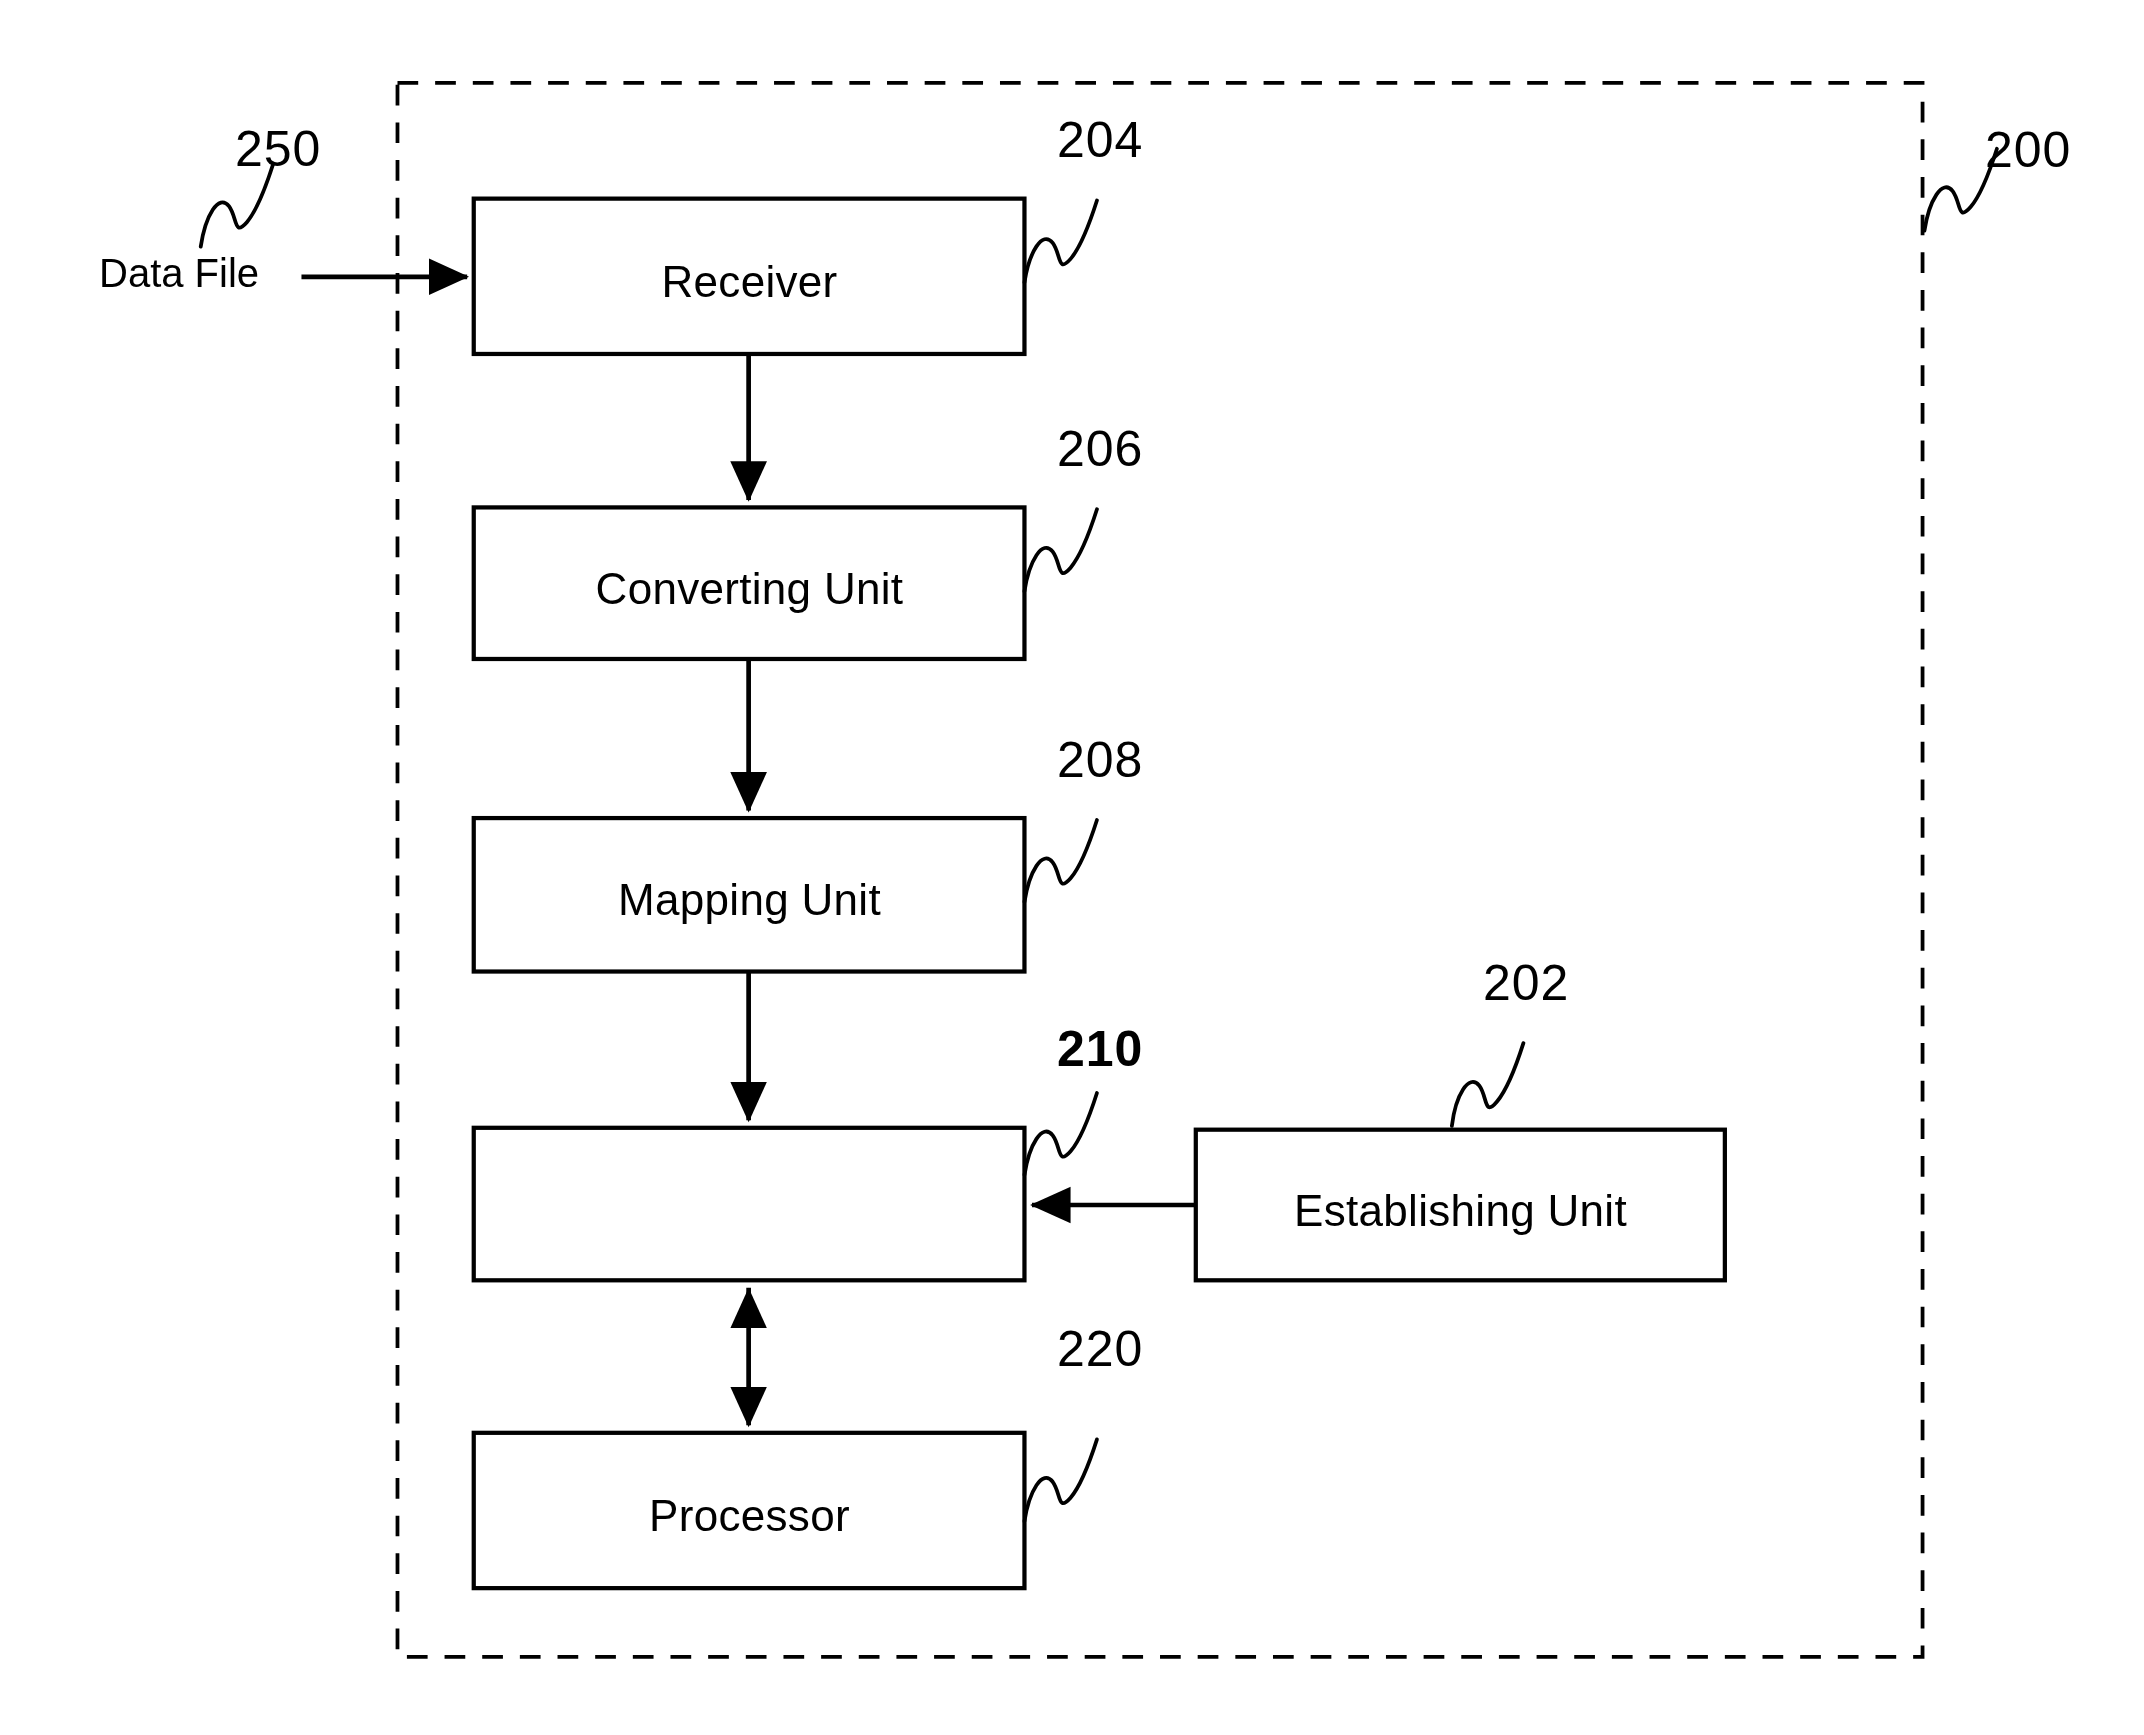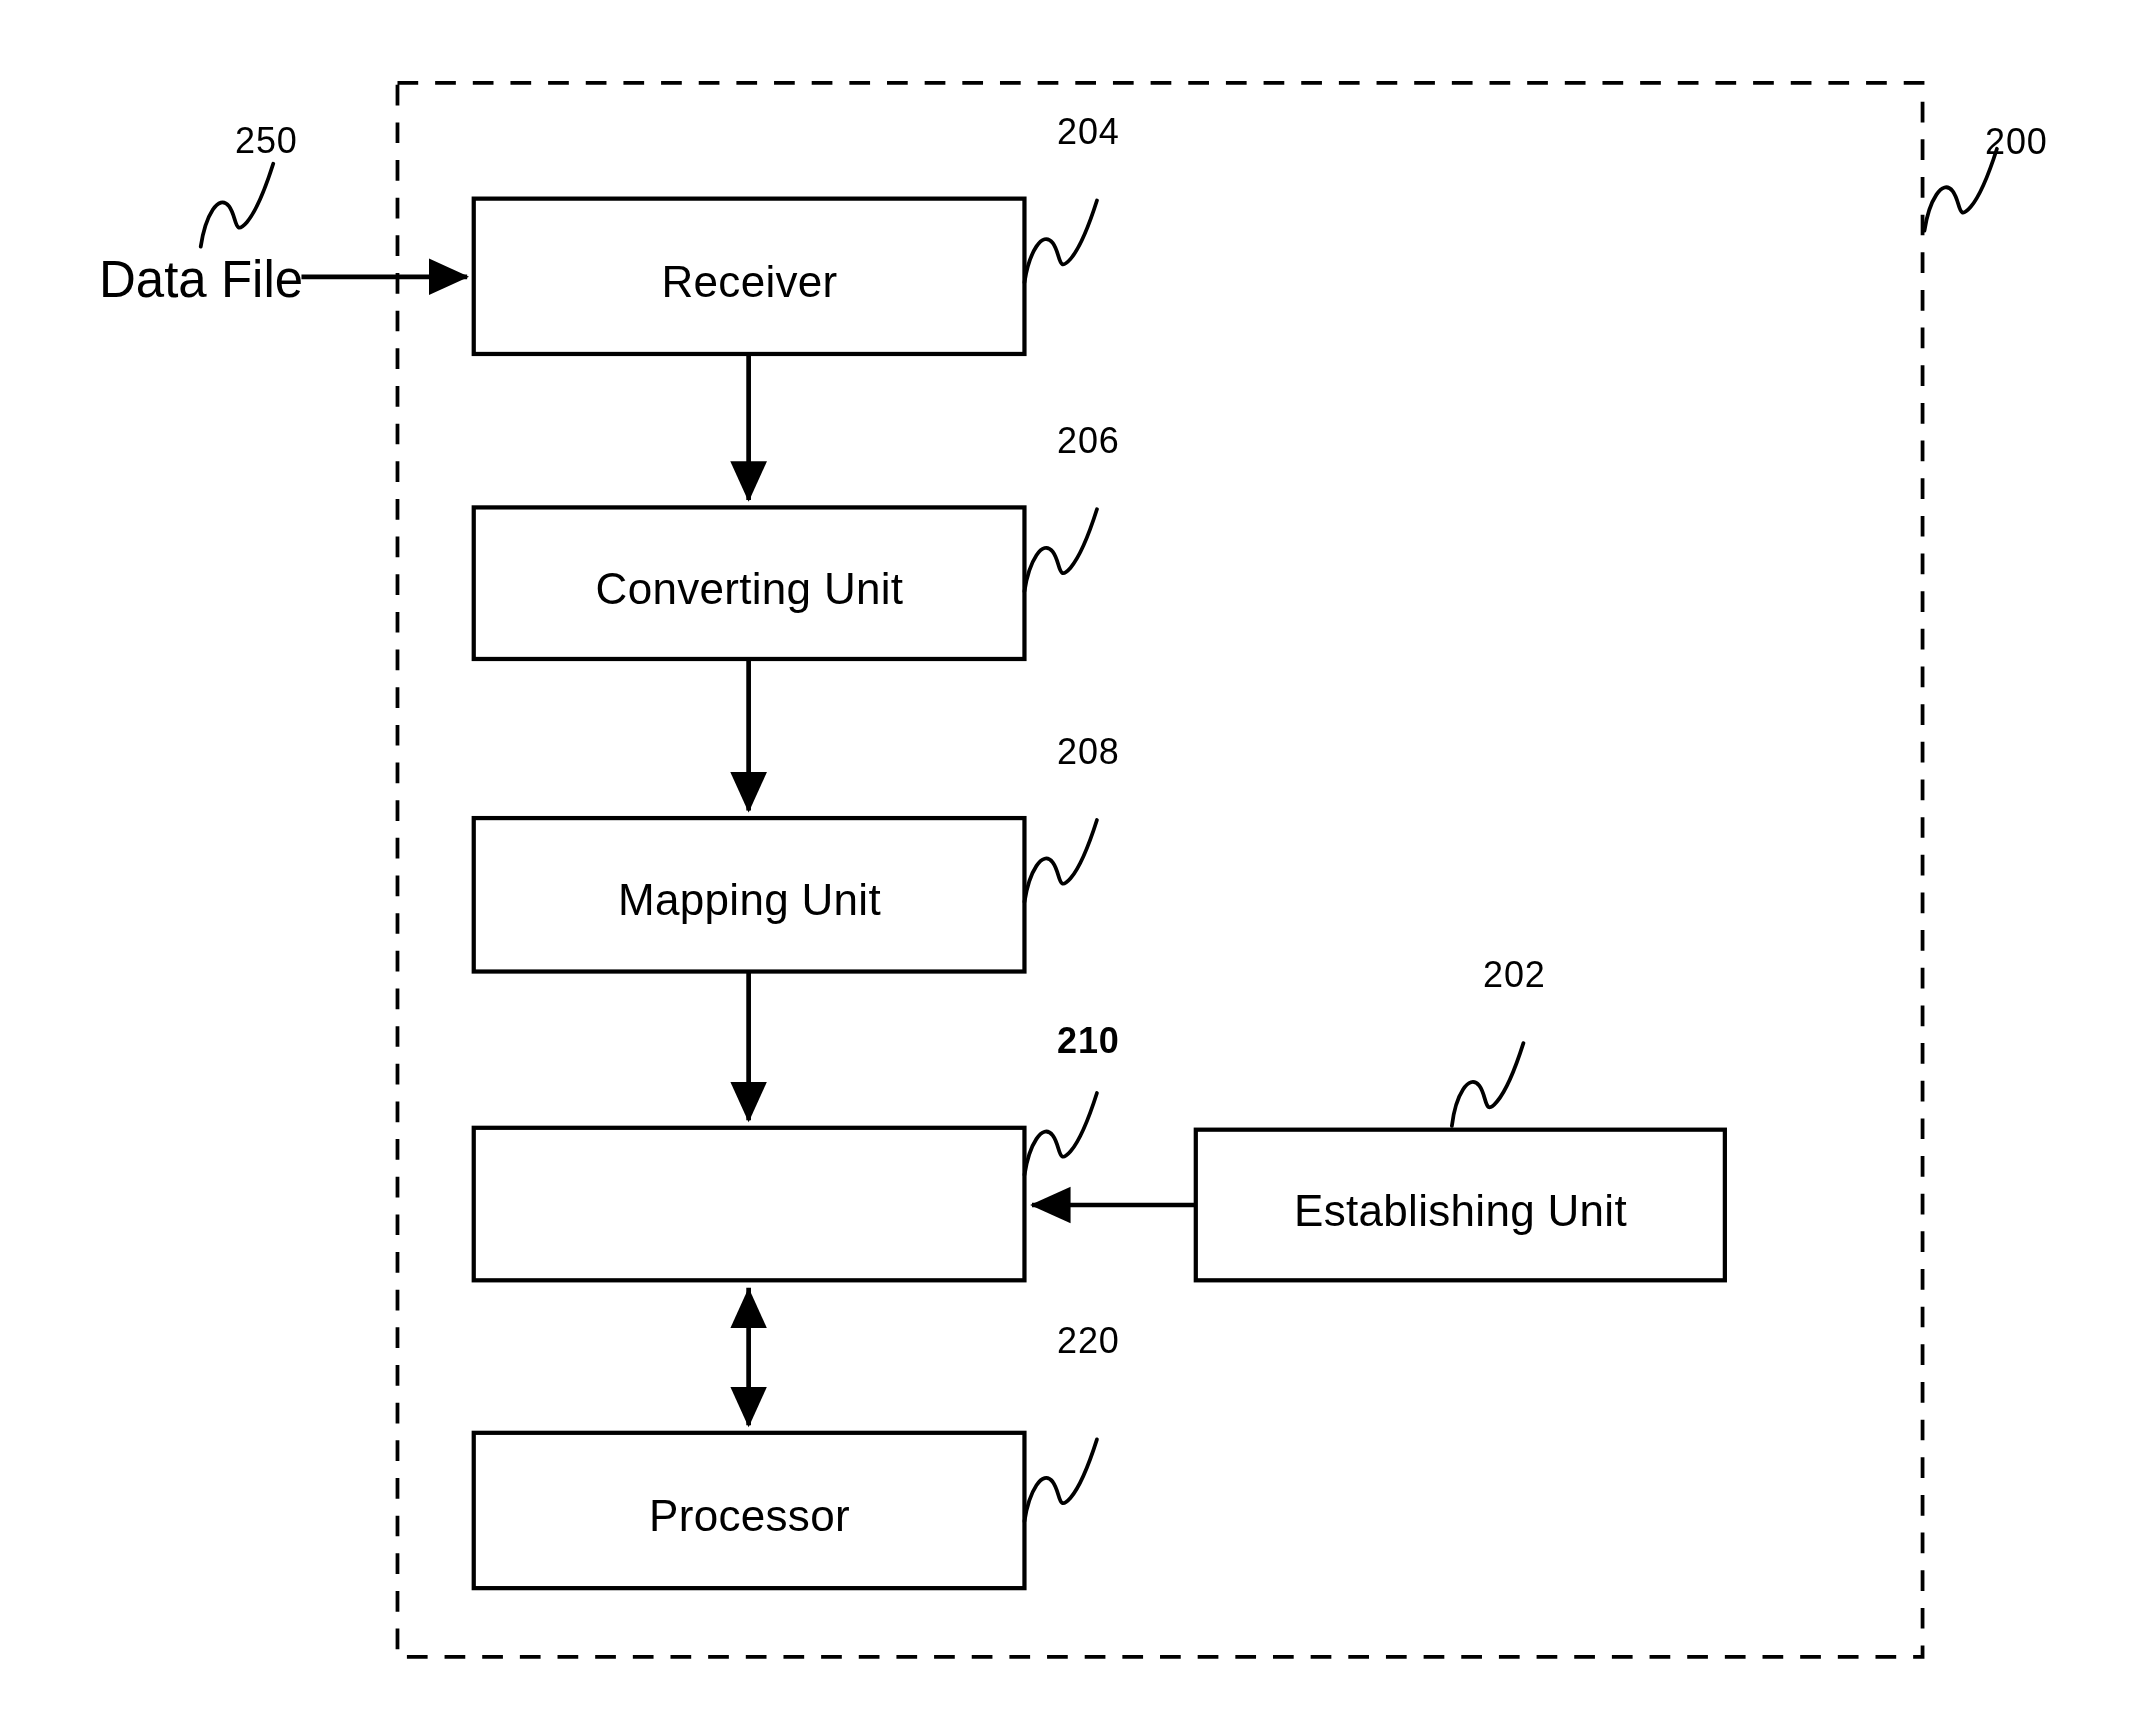--- a/index.html
+++ b/index.html
@@ -28,30 +28,30 @@
     font-family: "Liberation Sans", sans-serif;
     white-space: pre;
     line-height: 1.18;
   }
   .box-label {
     font-size: 44px;
     text-align: center;
     letter-spacing: 0.3px;
   }
   .ref-num {
-    font-size: 36px;
+    font-size: 50px;
     letter-spacing: 0.9px;
   }
   .sys-title {
     font-size: 40px;
     text-align: center;
     line-height: 1.25;
   }
   .io-label {
-    font-size: 51px;
+    font-size: 40px;
   }
 </style>
 </head>
 <body>
 
 <div id="canvas">
 
   <svg id="diagram-svg" viewBox="0 0 2277 1843">
     <defs>
       <marker id="arrowhead" markerWidth="9" markerHeight="9" refX="8.2" refY="4.5" orient="auto" markerUnits="strokeWidth">

